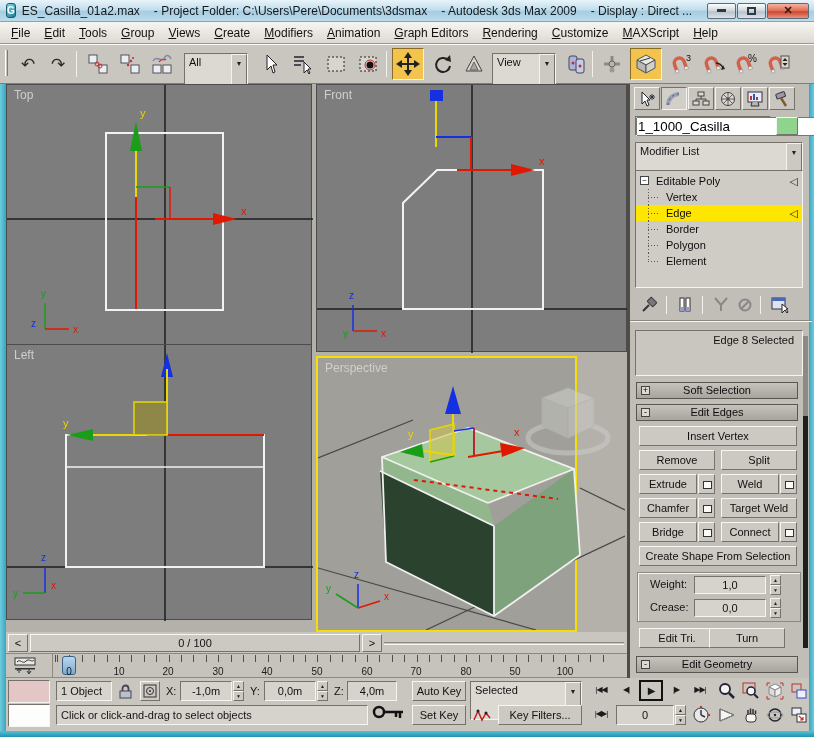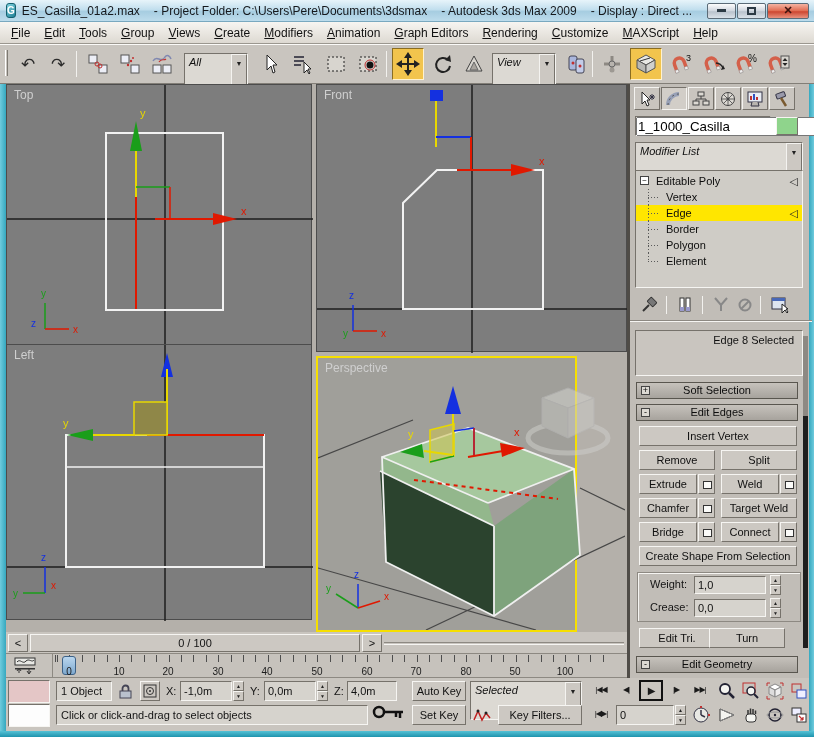--- a/index.html
+++ b/index.html
@@ -29,39 +29,39 @@
   .mi { display:inline-block; padding:0 7px; font-size:12px; line-height:20px; }
   .mi::first-letter { text-decoration:underline; }
   
   .toolbar { left:0; top:44px; width:814px; height:40px; background:#c9c5bf;
     border-top:1px solid #fbfaf8; border-bottom:1px solid #827e77; }
   .grip { left:5px; top:50px; width:3px; height:26px; border-left:1px solid #fff; border-right:1px solid #7d7972; }
   .ticon { width:28px; height:28px; top:50px; display:flex; align-items:center; justify-content:center; }
   .tsep { width:1px; height:26px; top:51px; background:#8d8982; border-right:1px solid #f2f1ee; }
   .active-tool { background:#f2c44d; border:1px solid; border-color:#8a6d22 #fff2cf #fff2cf #8a6d22; }
   .glyph { font-size:17px; color:#2b2b2b; line-height:1; }
-  .dd { height:39px; top:53px; background:#84cc16; border:1px solid; border-color:#76726b #f4f3f0 #f4f3f0 #76726b; display:flex;font-style:italic; }
+  .dd { height:39px; top:53px; background:#84cc16; border:1px solid; border-color:#76726b #f4f3f0 #f4f3f0 #76726b; display:flex; }
   .dd .val { flex:1; padding:2px 4px; font-size:11px; background:#dcd9d3; }
   .dd .arr { width:16px; background:#ccc8c2; border:1px solid; border-color:#f4f3f0 #76726b #76726b #f4f3f0;
     font-size:7px; text-align:center; line-height:17px; color:#222; }
   
   .vpwrap { left:6px; top:84px; width:621px; height:548px; background:#b4b0aa; }
   .vp { position:absolute; background:#7d7d7d; border:1px solid #4c4c4c; }
   .vp.persp { background:#a09f9a; border:2px solid #f6df00; }
   .vplabel { position:absolute; left:7px; top:3px; color:#cfcfcf; font-size:12px; z-index:3; }
   .vp svg { position:absolute; left:0; top:0; }
   
   .cpanel { left:627px; top:84px; width:182px; height:647px; background:#c1bdb7; border-left:3px solid #4f4c47; }
   .tab { position:absolute; top:3px; width:26px; height:23px; border:1px solid; border-color:#f4f3f0 #76726b #76726b #f4f3f0;
     background:#c9c5bf; display:flex; align-items:center; justify-content:center; }
   .tab.sel { border-color:#76726b #f4f3f0 #f4f3f0 #76726b; background:#d2cec8; }
   .s { border:1px solid; border-color:#76726b #f6f5f2 #f6f5f2 #76726b; background:#d6d3cd; }
   .r { border:1px solid; border-color:#f6f5f2 #76726b #76726b #f6f5f2; background:#ccc8c2; }
   .pbtn { position:absolute; height:20px; font-size:11px; text-align:center; line-height:18px; color:#101010; }
-  .fld input, .nmfld input { width:100%; height:100%; border:0; background:transparent; font:11px "Liberation Sans",sans-serif; padding:0 3px; color:#111; }
+  .fld input, .nmfld input { width:100%; height:100%; border:0; background:transparent; font:11px "Liberation Sans",sans-serif; padding:0 3px; color:#111;text-align:center; }
   .spin { position:absolute; width:11px; height:20px; display:flex; flex-direction:column; }
   .spin div { flex:1; border:1px solid; border-color:#f6f5f2 #76726b #76726b #f6f5f2; background:#ccc8c2;
     font-size:5px; line-height:8px; text-align:center; color:#222; }
   .roll { position:absolute; left:6px; width:162px; height:17px; text-align:center; line-height:15px; font-size:11px;
     background:linear-gradient(180deg,#c6c2bc,#a7a39d); border:1px solid #59564f; color:#0d0d0d; }
   .pm { position:absolute; left:4px; top:3px; width:9px; height:9px; background:#dcd9d3; border:1px solid #444;
     font-size:9px; line-height:7px; text-align:center; }
   .srow { position:relative; height:16px; line-height:16px; font-size:11px; padding-left:30px; color:#0d0d0d; }
   .tree-v { position:absolute; left:12px; top:0; height:100%; width:1px;
     background:repeating-linear-gradient(180deg,#5a5a5a 0 1px,transparent 1px 3px); }

